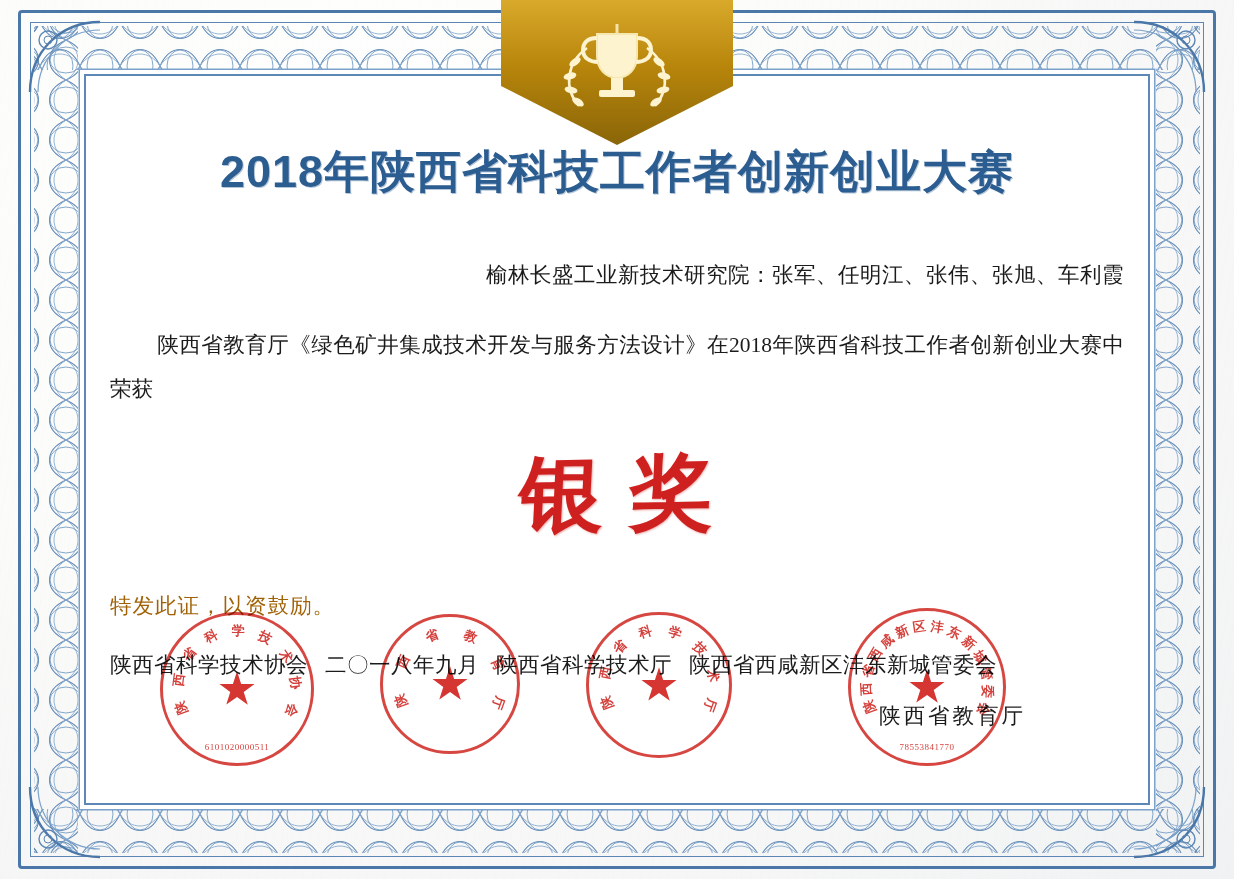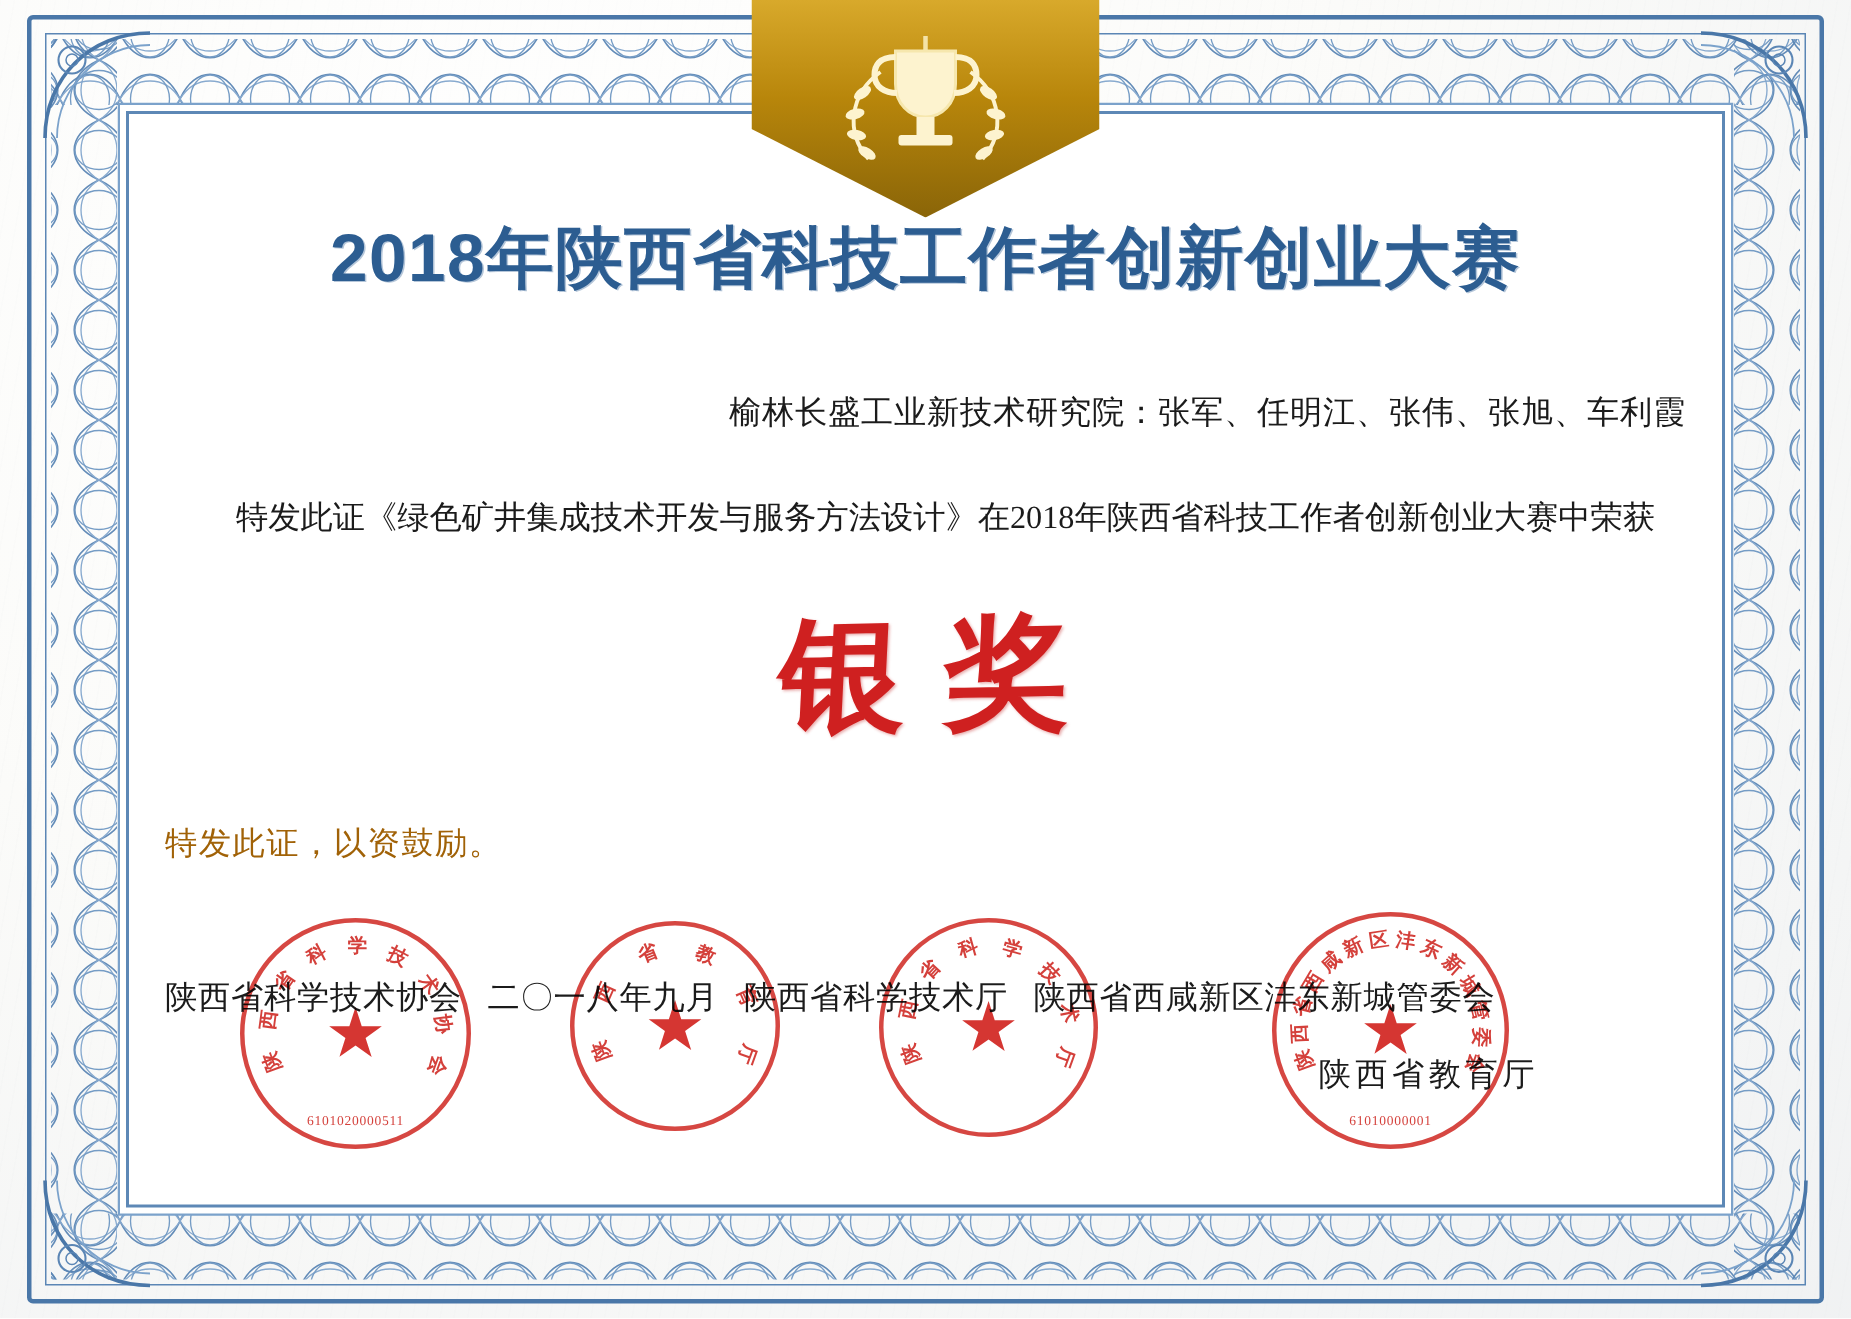--- a/index.html
+++ b/index.html
@@ -267,21 +267,21 @@
       <ellipse cx="158" cy="62" rx="6.5" ry="3.4" transform="rotate(35 158 62)"></ellipse>
       <ellipse cx="163" cy="76" rx="6.5" ry="3.4" transform="rotate(15 163 76)"></ellipse>
       <ellipse cx="162" cy="90" rx="6.5" ry="3.4" transform="rotate(-10 162 90)"></ellipse>
       <ellipse cx="155" cy="102" rx="6.5" ry="3.4" transform="rotate(-32 155 102)"></ellipse>
     </g>
   </svg>
 
   <div class="content">
     <div class="cert-title">2018年陕西省科技工作者创新创业大赛</div>
     <div class="recipients">榆林长盛工业新技术研究院：张军、任明江、张伟、张旭、车利霞</div>
-    <div class="body-text">特发此证《绿色矿井集成技术开发与服务方法设计》在2018年陕西省科技工作者创新创业大赛中荣获</div>
+    <div class="body-text">陕西省教育厅《绿色矿井集成技术开发与服务方法设计》在2018年陕西省科技工作者创新创业大赛中荣获</div>
     <div class="award-name">银奖</div>
     <div class="closing">特发此证，以资鼓励。</div>
   </div>
 
   <div class="sign-block">
     <div class="orgs">
       <span>陕西省科学技术协会</span>
       <span>二〇一八年九月</span>
       <span>陕西省科学技术厅</span>
       <span>陕西省西咸新区沣东新城管委会</span>
@@ -341,16 +341,16 @@
         <span style="transform: rotate(-115.385deg) translate(63px) rotate(90deg) translate(-0.4em, -0.5em);">新</span>
         <span style="transform: rotate(-98.4615deg) translate(63px) rotate(90deg) translate(-0.4em, -0.5em);">区</span>
         <span style="transform: rotate(-81.5385deg) translate(63px) rotate(90deg) translate(-0.4em, -0.5em);">沣</span>
         <span style="transform: rotate(-64.6154deg) translate(63px) rotate(90deg) translate(-0.4em, -0.5em);">东</span>
         <span style="transform: rotate(-47.6923deg) translate(63px) rotate(90deg) translate(-0.4em, -0.5em);">新</span>
         <span style="transform: rotate(-30.7692deg) translate(63px) rotate(90deg) translate(-0.4em, -0.5em);">城</span>
         <span style="transform: rotate(-13.8462deg) translate(63px) rotate(90deg) translate(-0.4em, -0.5em);">管</span>
         <span style="transform: rotate(3.07692deg) translate(63px) rotate(90deg) translate(-0.4em, -0.5em);">委</span>
         <span style="transform: rotate(20deg) translate(63px) rotate(90deg) translate(-0.4em, -0.5em);">会</span>
       </div>
-    <div class="seal-bottom">61010000001</div>
+    <div class="seal-bottom">78553841770</div>
   </div>
 
 </div>
 
 </body></html>

